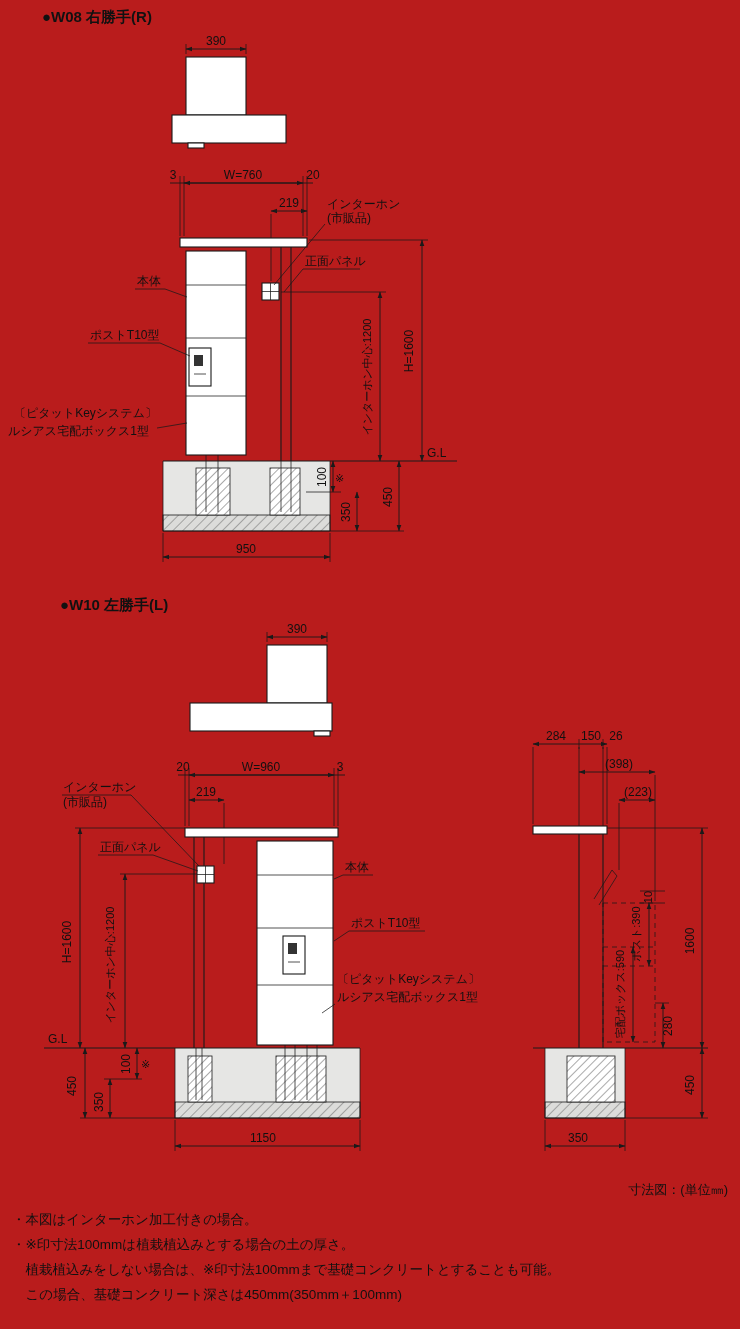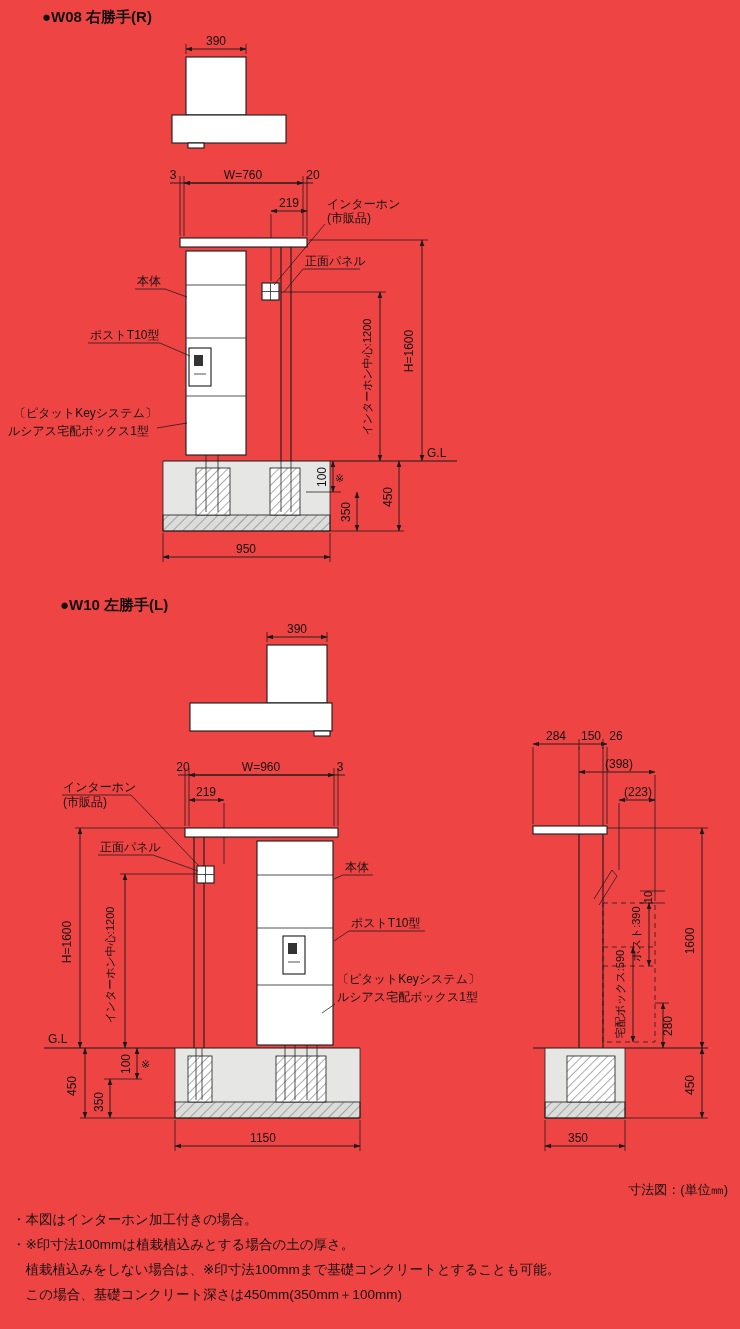--- a/index.html
+++ b/index.html
@@ -1,16 +1,16 @@
 <!DOCTYPE html>
 <html><head>
 <meta charset="utf-8">
 <style>
   html,body{margin:0;padding:0;background:#ffffff;}
-  .page{width:740px;height:1329px;position:relative;background:#ef4444;overflow:hidden;}
+  .page{width:740px;height:1329px;position:relative;background:#b91c1c;overflow:hidden;}
   text{font-family:"Liberation Sans","DejaVu Sans",sans-serif;fill:#111;}
   .tt{font-size:15px;font-weight:bold;}
   .td{font-size:12px;}
   .ts{font-size:11px;}
   .tn{font-size:13.5px;}
   .tc{font-size:13px;}
   .ln{stroke:#1a1a1a;stroke-width:1.1;fill:none;}
   .lt{stroke:#1a1a1a;stroke-width:0.75;fill:none;}
   .dim{stroke:#1a1a1a;stroke-width:0.9;fill:none;}
   .fillw{fill:#ffffff;stroke:#1a1a1a;stroke-width:1.1;}

